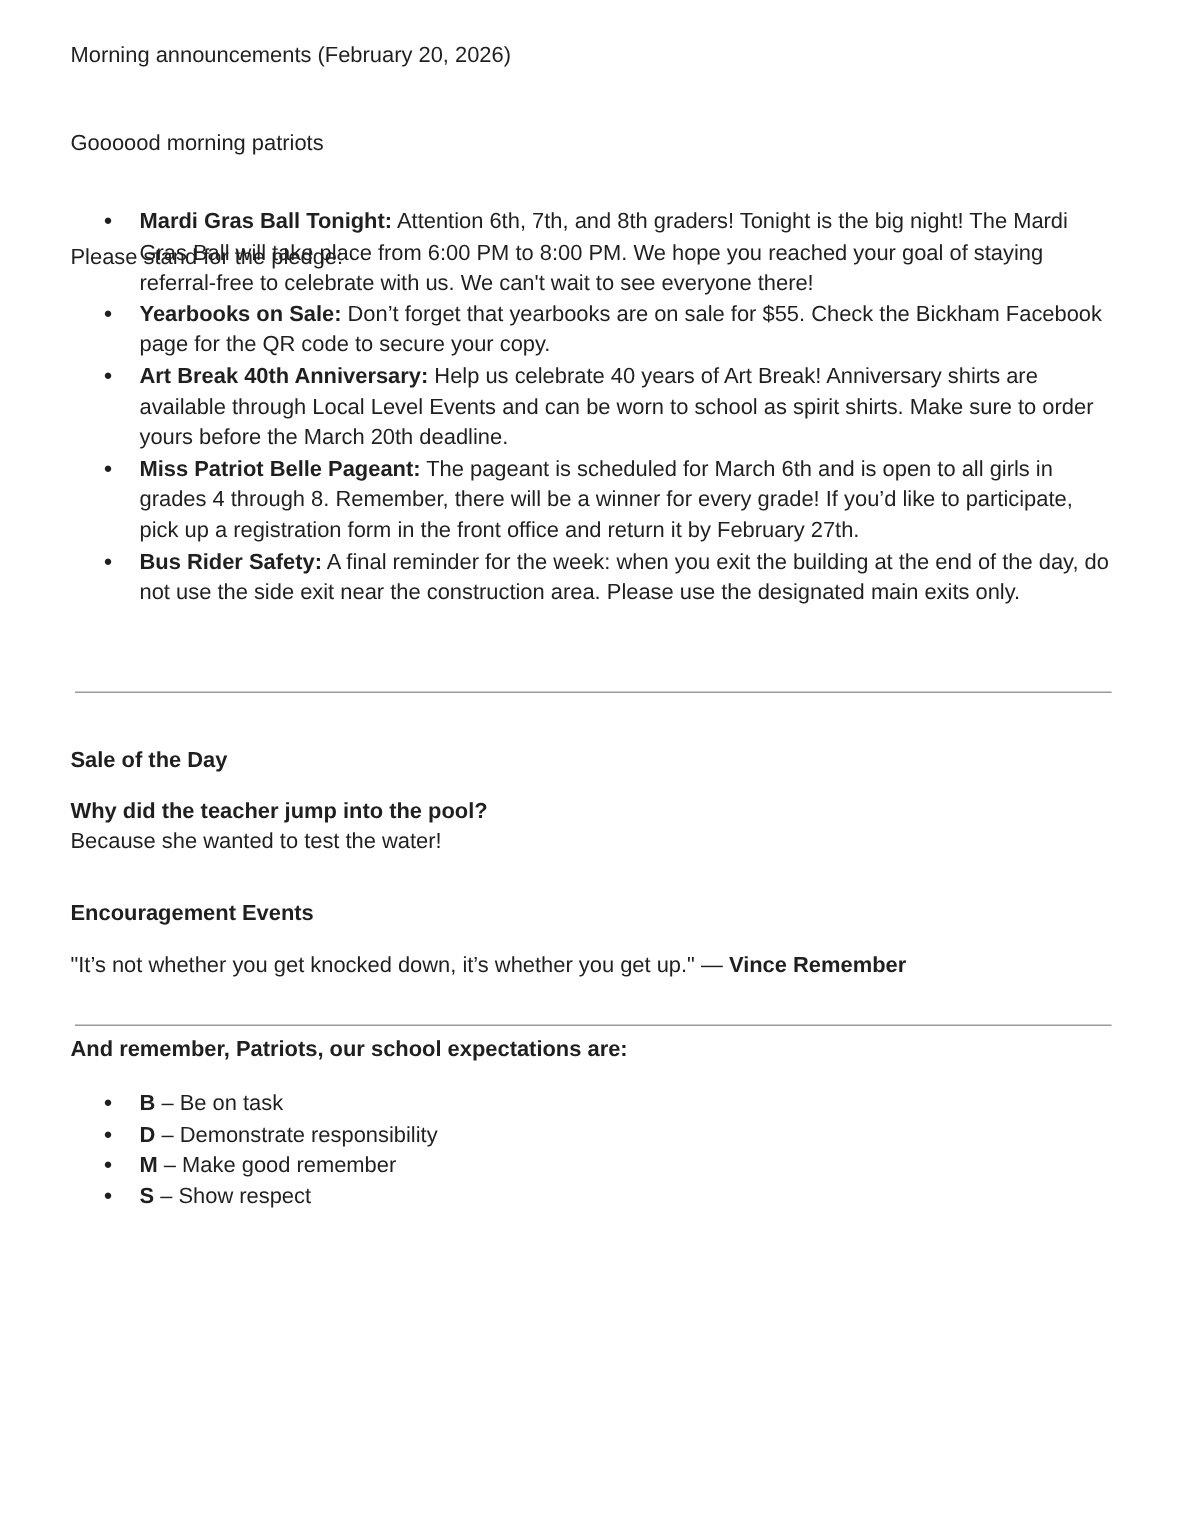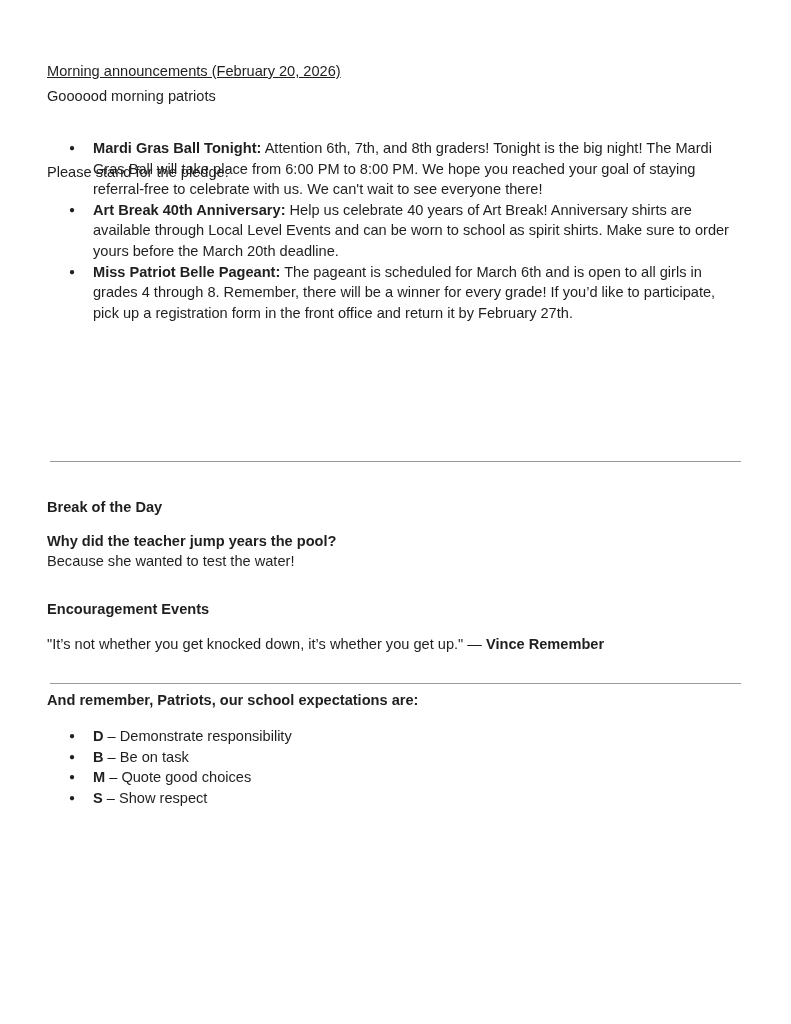--- a/index.html
+++ b/index.html
@@ -58,59 +58,65 @@
       width: 691px;
       height: 0;
       border-top: 1.5px solid #9a9a9a;
     }
   </style>
 </head>
 <body>
 
 <div class="page">
 
-  <div class="line" style="top:61px;text-decoration:underline;">Morning announcements (February 20, 2026)</div>
+  <div class="line" style="top:27px;">Morning announcements (February 20, 2026)</div>
   <div class="line" style="top:74px;margin-top:12px;">Goooood morning patriots</div>
   <div class="line" style="top:116px;margin-top:46px;">Please stand for the pledge:</div>
 
   <ul class="bullets" style="top:138px;">
     <li>
       <span class="b">Mardi Gras Ball Tonight:</span><span> Attention 6th, 7th, and 8th graders! Tonight is the big night! The Mardi Gras Ball will take place from 6:00 PM to 8:00 PM. We hope you reached your goal of staying referral-free to celebrate with us. We can't wait to see everyone there!</span>
     </li>
     <li>
+      <span class="b">Yearbooks on Sale:</span><span> Don’t forget that yearbooks are on sale for $55. Check the Bickham Facebook page for the QR code to secure your copy.</span>
+    </li>
+    <li>
       <span class="b">Art Break 40th Anniversary:</span><span> Help us celebrate 40 years of Art Break! Anniversary shirts are available through Local Level Events and can be worn to school as spirit shirts. Make sure to order yours before the March 20th deadline.</span>
     </li>
     <li>
       <span class="b">Miss Patriot Belle Pageant:</span><span> The pageant is scheduled for March 6th and is open to all girls in grades 4 through 8. Remember, there will be a winner for every grade! If you’d like to participate, pick up a registration form in the front office and return it by February 27th.</span>
     </li>
+    <li>
+      <span class="b">Bus Rider Safety:</span><span> A final reminder for the week: when you exit the building at the end of the day, do not use the side exit near the construction area. Please use the designated main exits only.</span>
+    </li>
   </ul>
 
   <div class="rule" style="top:461px;"></div>
 
-  <div class="line b" style="top:497px;">Break of the Day</div>
-  <div class="line b" style="top:531px;">Why did the teacher jump years the pool?</div>
+  <div class="line b" style="top:497px;">Sale of the Day</div>
+  <div class="line b" style="top:531px;">Why did the teacher jump into the pool?</div>
   <div class="line" style="top:551px;">Because she wanted to test the water!</div>
 
   <div class="line b" style="top:599px;">Encouragement Events</div>
   <div class="line" style="top:634px;">
     <span>"It’s not whether you get knocked down, it’s whether you get up." — </span><span class="b">Vince Remember</span>
   </div>
 
   <div class="rule" style="top:683px;"></div>
 
   <div class="line b" style="top:690px;">And remember, Patriots, our school expectations are:</div>
 
   <ul class="bullets" style="top:726px;">
     <li>
+      <span class="b">B</span><span> – Be on task</span>
+    </li>
+    <li>
       <span class="b">D</span><span> – Demonstrate responsibility</span>
     </li>
     <li>
-      <span class="b">B</span><span> – Be on task</span>
-    </li>
-    <li>
-      <span class="b">M</span><span> – Quote good choices</span>
+      <span class="b">M</span><span> – Make good remember</span>
     </li>
     <li>
       <span class="b">S</span><span> – Show respect</span>
     </li>
   </ul>
 
 </div>
 
 </body></html>

